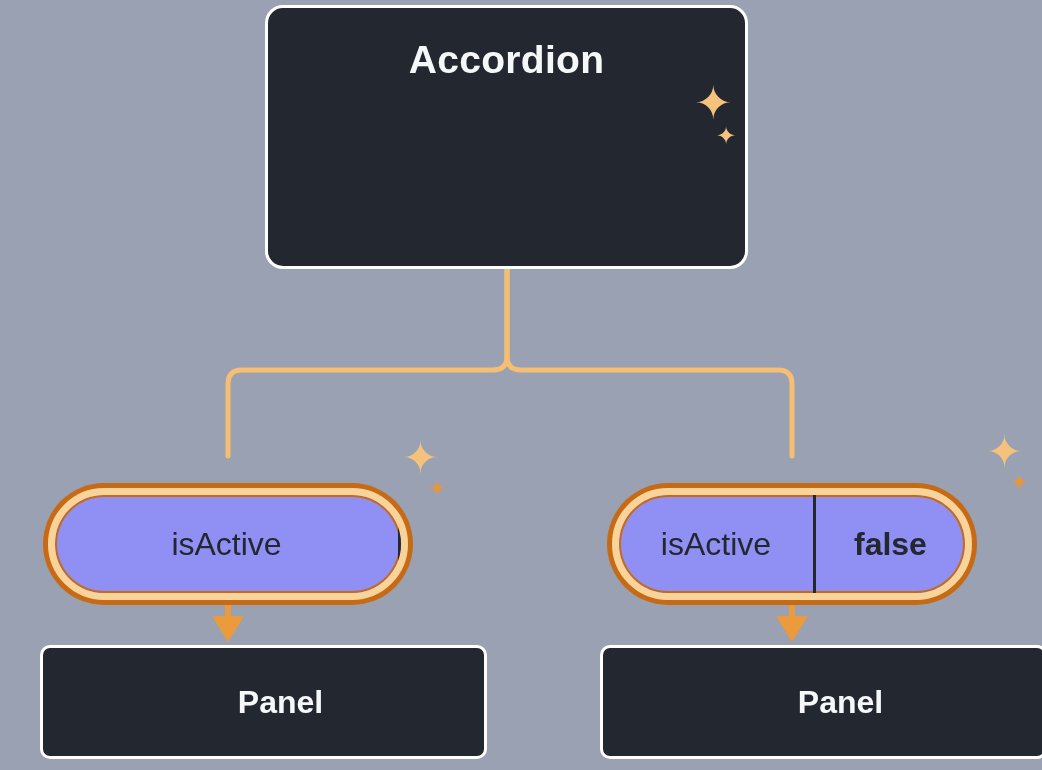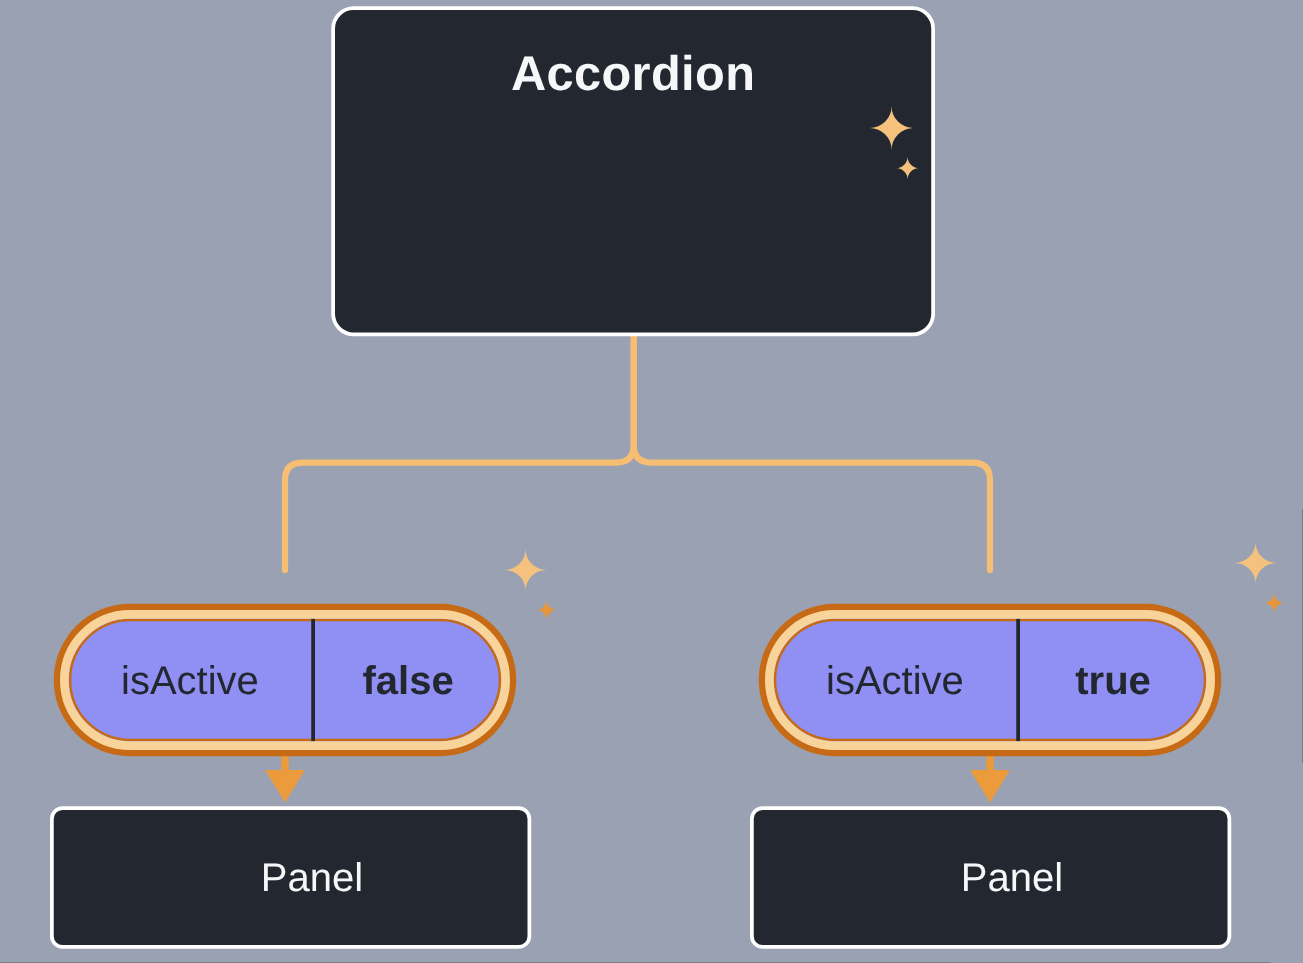--- a/index.html
+++ b/index.html
@@ -30,24 +30,24 @@
     border-radius:18px;
   }
   .node-title{
     margin-top:30px;
     text-align:center;
     font-size:39px;
     font-weight:600;
     letter-spacing:.3px;
   }
   .node-panel{
-    width:385px;height:114px;top:645px;
+    width:447px;height:114px;top:645px;
     border-radius:10px;
     display:flex;align-items:center;justify-content:center;
-    font-size:32px;font-weight:400;padding-left:34px;
+    font-size:32px;font-weight:700;padding-left:34px;
   }
   .node-panel.left{left:40px;}
   .node-panel.right{left:600px;}
 
   
   .pill{
     position:absolute;
     box-sizing:border-box;
     border-radius:999px;
     border:7px solid var(--ring-inner,#F8D49A);
@@ -108,29 +108,28 @@
   <div class="node node-accordion">
     <div class="node-title">Accordion</div>
   </div>
 
   <span class="sparkle" style="left:694px;top:80px;font-size:46px;">✦</span>
   <span class="sparkle" style="left:716px;top:124px;font-size:24px;">✦</span>
 
   <div class="pill pill-prop left">
     <div class="cell label">isActive</div>
     <div class="divider"></div>
-    <div class="cell value">false</div>
   </div>
   <span class="sparkle" style="left:402px;top:436px;font-size:44px;">✦</span>
   <span class="sparkle dark" style="left:428px;top:478px;font-size:22px;">✦</span>
 
   <div class="pill pill-prop right">
     <div class="cell label">isActive</div>
     <div class="divider"></div>
-    <div class="cell value">true</div>
+    <div class="cell value">false</div>
   </div>
   <span class="sparkle" style="left:986px;top:430px;font-size:44px;">✦</span>
   <span class="sparkle dark" style="left:1010px;top:472px;font-size:22px;">✦</span>
 
   <div class="node node-panel left">
     <span>Panel</span>
   </div>
   <div class="node node-panel right">
     <span>Panel</span>
   </div>

